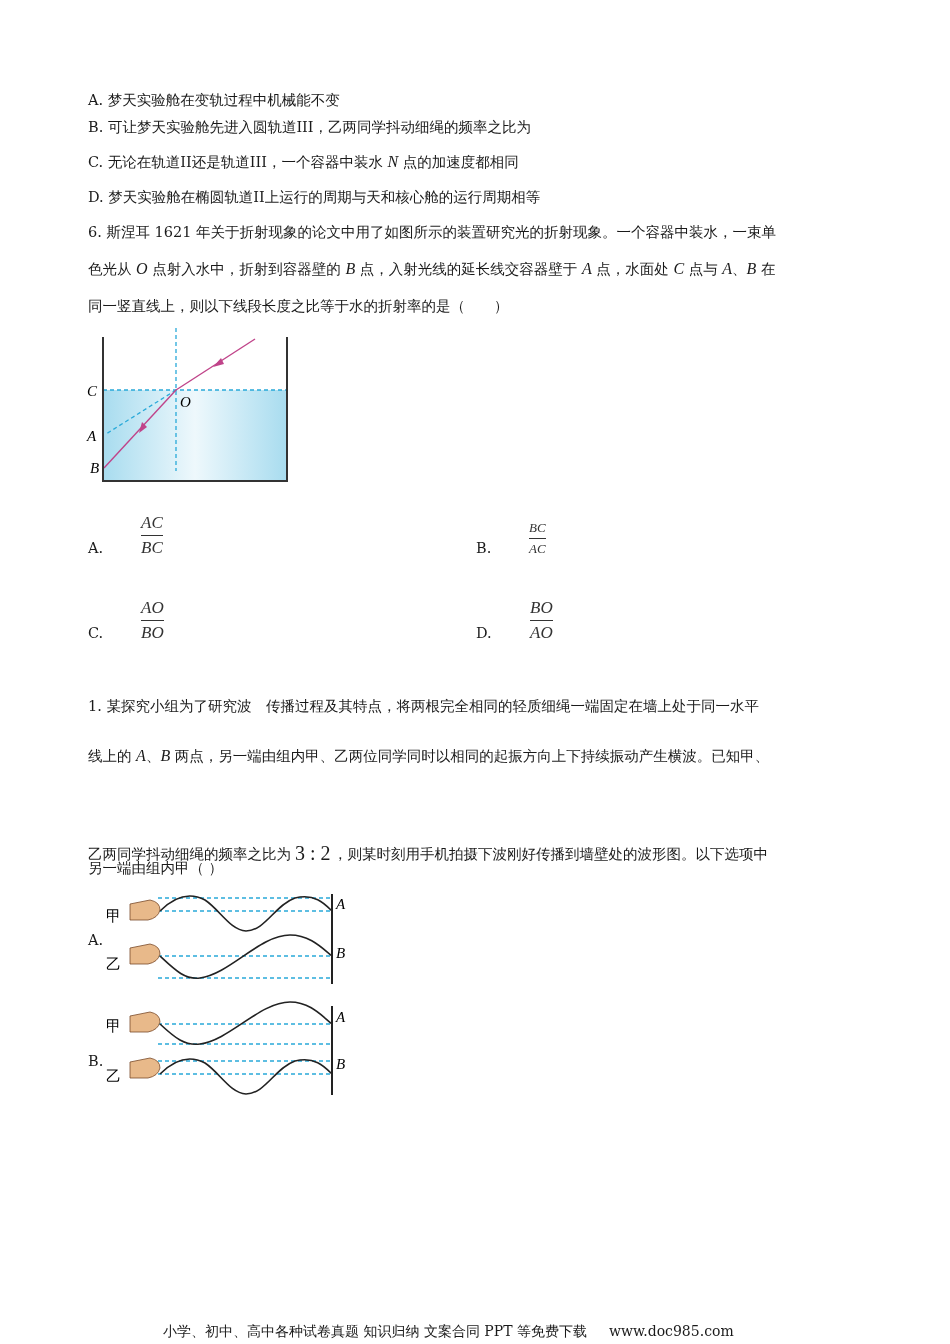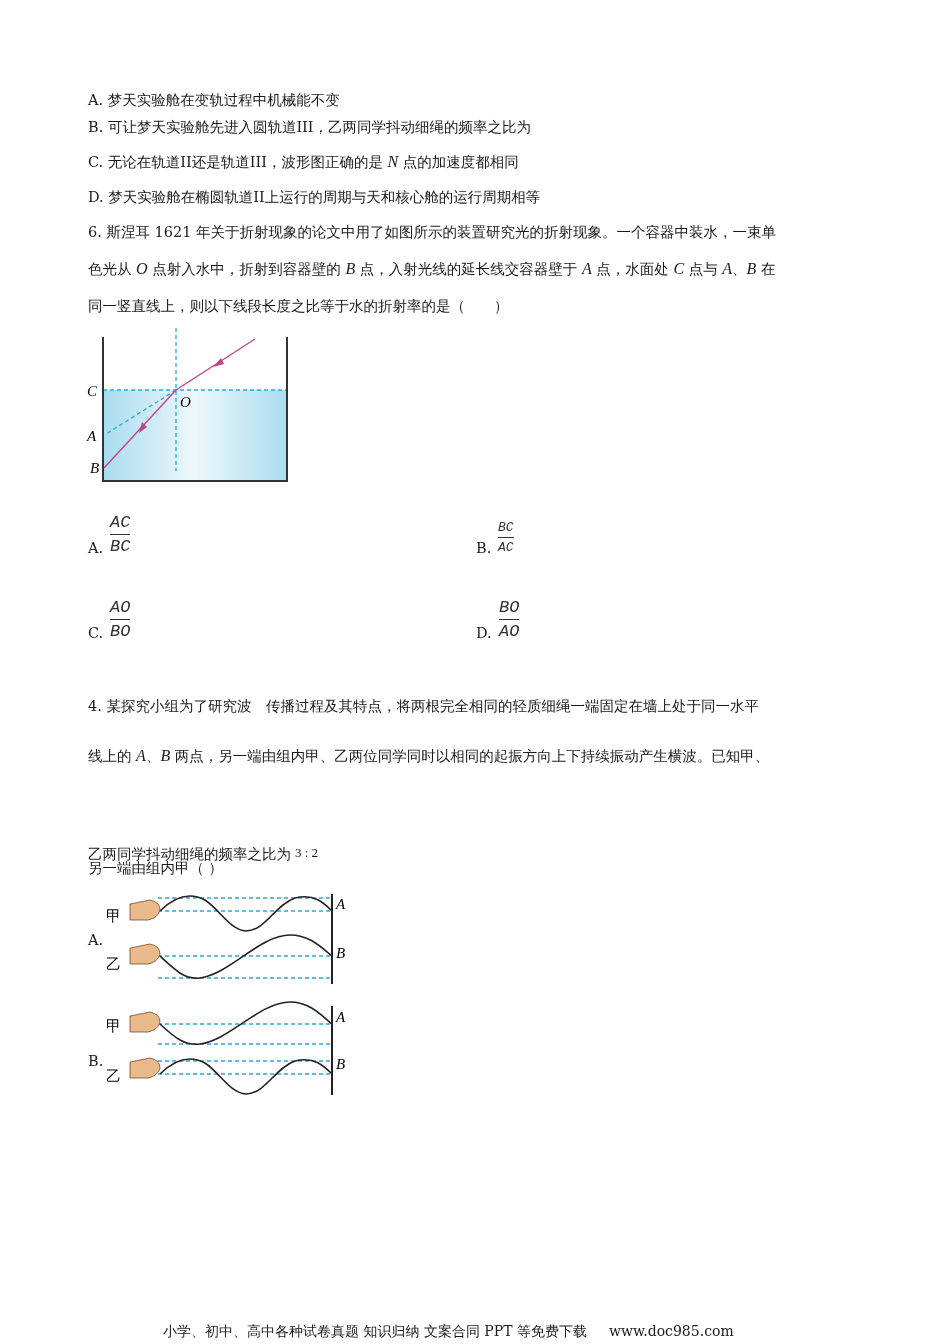--- a/index.html
+++ b/index.html
@@ -2,42 +2,42 @@
 <html><head>
 <meta charset="utf-8">
 <style>
   html, body { margin: 0; padding: 0; background: #ffffff; }
   body { width: 950px; height: 1344px; position: relative; overflow: hidden;
          font-family: "DejaVu Serif", "Liberation Serif", serif; color: #1a1a1a; }
   .line { position: absolute; left: 88px; font-size: 14.5px; white-space: nowrap; line-height: 20px; }
   .it { font-style: italic; font-family: "Liberation Serif", "DejaVu Serif", serif; font-size: 16px; }
   .opt-label { position: absolute; font-size: 14.5px; }
   .frac { position: absolute; display: inline-flex; flex-direction: column; align-items: flex-end;
-          font-family: Liberation Mono, monospace; font-style: italic; font-size: 17px; color: #333; }
+          font-family: Liberation Serif, serif; font-style: italic; font-size: 17px; color: #333; margin-left: 31px; }
   .frac .bar { width: 100%; border-top: 1px solid #333; margin: 2px 0; }
   .frac.small { font-size: 13px; }
-  .ratio { position: absolute; font-family: "Liberation Serif", serif; font-size: 13px; }
+  .ratio { position: absolute; font-family: "Liberation Serif", serif; font-size: 20px; }
   .footer { position: absolute; top: 1323px; left: 163px; font-size: 14px; white-space: nowrap; }
   .footer .url { margin-left: 22px; }
   svg text { font-family: "Liberation Serif", "DejaVu Serif", serif; }
 </style>
 </head>
 <body>
 
 <div class="line" style="top:90px">
   <span>A.</span>
   <span>梦天实验舱在变轨过程中机械能不变</span>
 </div>
 <div class="line" style="top:117px">
   <span>B.</span>
   <span>可让梦天实验舱先进入圆轨道III，乙两同学抖动细绳的频率之比为</span>
 </div>
 <div class="line" style="top:152px">
   <span>C.</span>
-  <span>无论在轨道II还是轨道III，波形图正确的是 </span><span class="it">N</span><span> 点的加速度都相同</span>
+  <span>无论在轨道II还是轨道III，一个容器中装水 </span><span class="it">N</span><span> 点的加速度都相同</span>
 </div>
 <div class="line" style="top:187px">
   <span>D.</span>
   <span>梦天实验舱在椭圆轨道II上运行的周期与天和核心舱的运行周期相等</span>
 </div>
 
 <div class="line" style="top:222px">6. 斯涅耳 1621 年关于折射现象的论文中用了如图所示的装置研究光的折射现象。一个容器中装水，一束单</div>
 <div class="line" style="top:259px">
   <span>色光从 </span><span class="it">O</span><span> 点射入水中，折射到容器壁的 </span><span class="it">B</span><span> 点，入射光线的延长线交容器壁于 </span><span class="it">A</span><span> 点，水面处 </span><span class="it">C</span><span> 点与 </span><span class="it">A</span><span>、</span><span class="it">B</span><span> 在</span>
 </div>
@@ -84,26 +84,26 @@
     <span class="bar"></span>
     <span>BO</span>
 </span>
 <span class="opt-label" style="left:476px;top:625px">D.</span>
 <span class="frac" style="left:499px;top:598px">
   <span>BO</span>
     <span class="bar"></span>
     <span>AO</span>
 </span>
 
-<div class="line" style="top:696px">4. 某探究小组为了研究波　传播过程及其特点，将两根完全相同的轻质细绳一端固定在墙上处于同一水平</div>
+<div class="line" style="top:696px">1. 某探究小组为了研究波　传播过程及其特点，将两根完全相同的轻质细绳一端固定在墙上处于同一水平</div>
 <div class="line" style="top:746px">
   <span>线上的 </span><span class="it">A</span><span>、</span><span class="it">B</span><span> 两点，另一端由组内甲、乙两位同学同时以相同的起振方向上下持续振动产生横波。已知甲、</span>
 </div>
 <div class="line" style="top:844px">
-  <span>乙两同学抖动细绳的频率之比为</span><span style="display:inline-block;width:42px;position:relative"><span class="ratio" style="left:4px;top:-16px">3 : 2</span></span>
+  <span>乙两同学抖动细绳的频率之比为</span><span style="display:inline-block;width:42px;position:relative"><span class="ratio" style="left:4px;top:-16px">3 : 2</span></span><span>，则某时刻用手机拍摄下波刚好传播到墙壁处的波形图。以下选项中</span>
 </div>
 <div class="line" style="top:858px">另一端由组内甲（ ）</div>
 
 <span class="opt-label" style="left:88px;top:932px">A.</span>
 <span class="opt-label" style="left:88px;top:1053px">B.</span>
 
 <svg style="position:absolute;left:100px;top:890px" width="260" height="95" viewBox="0 0 260 95">
 
   <line x1="58" y1="8" x2="232" y2="8" stroke="#29a9d9" stroke-width="1.3" stroke-dasharray="4,3"></line>
   <line x1="58" y1="21" x2="232" y2="21" stroke="#29a9d9" stroke-width="1.3" stroke-dasharray="4,3"></line>

